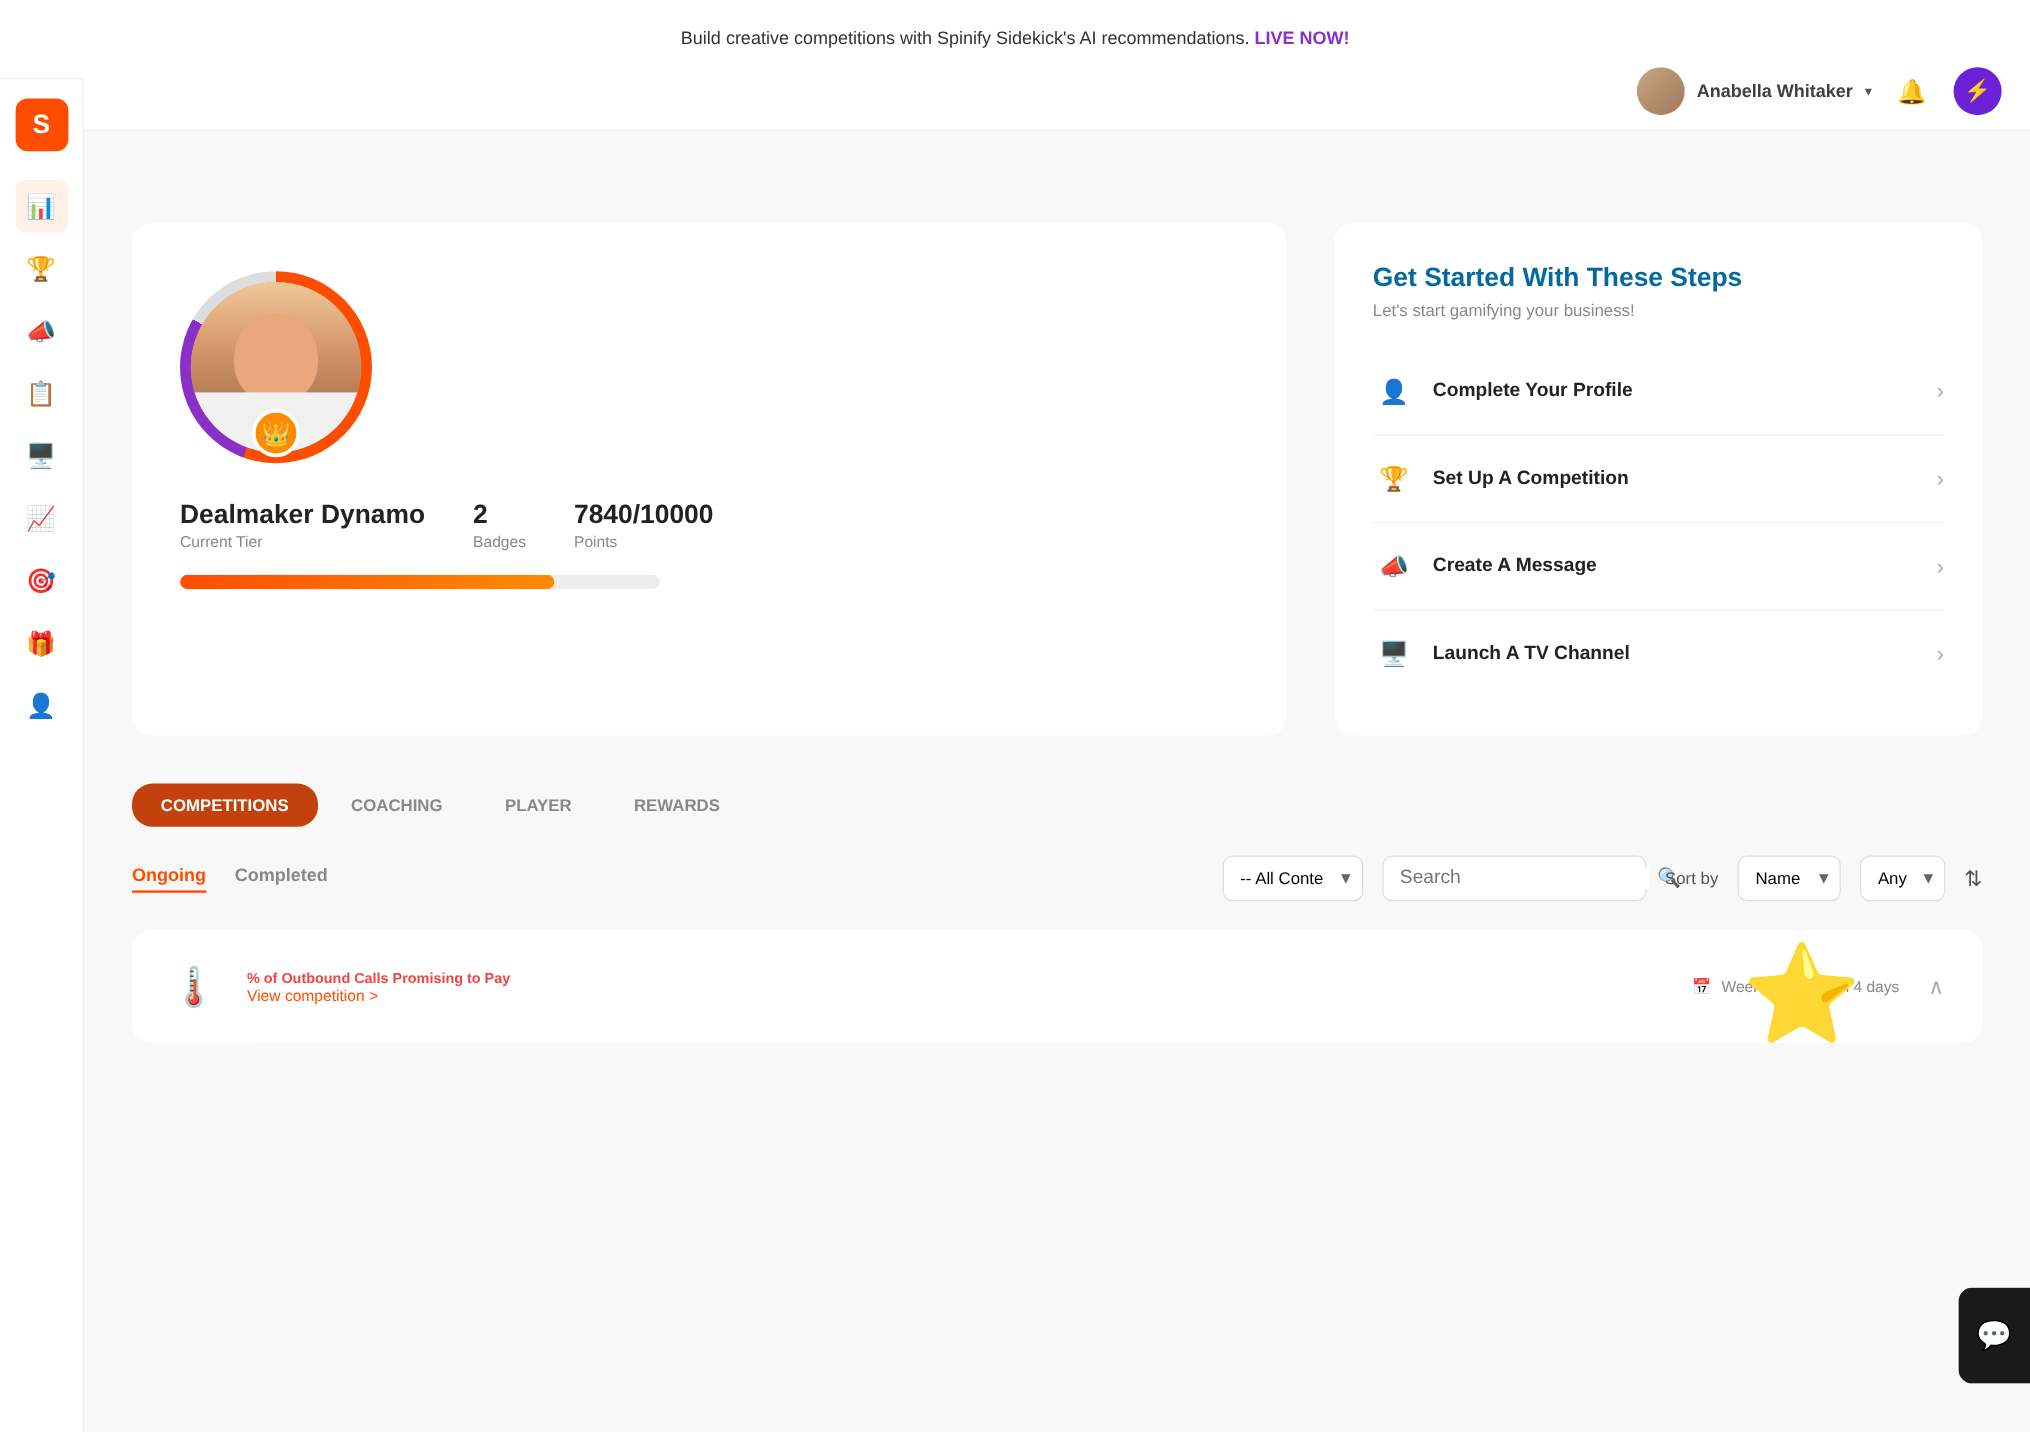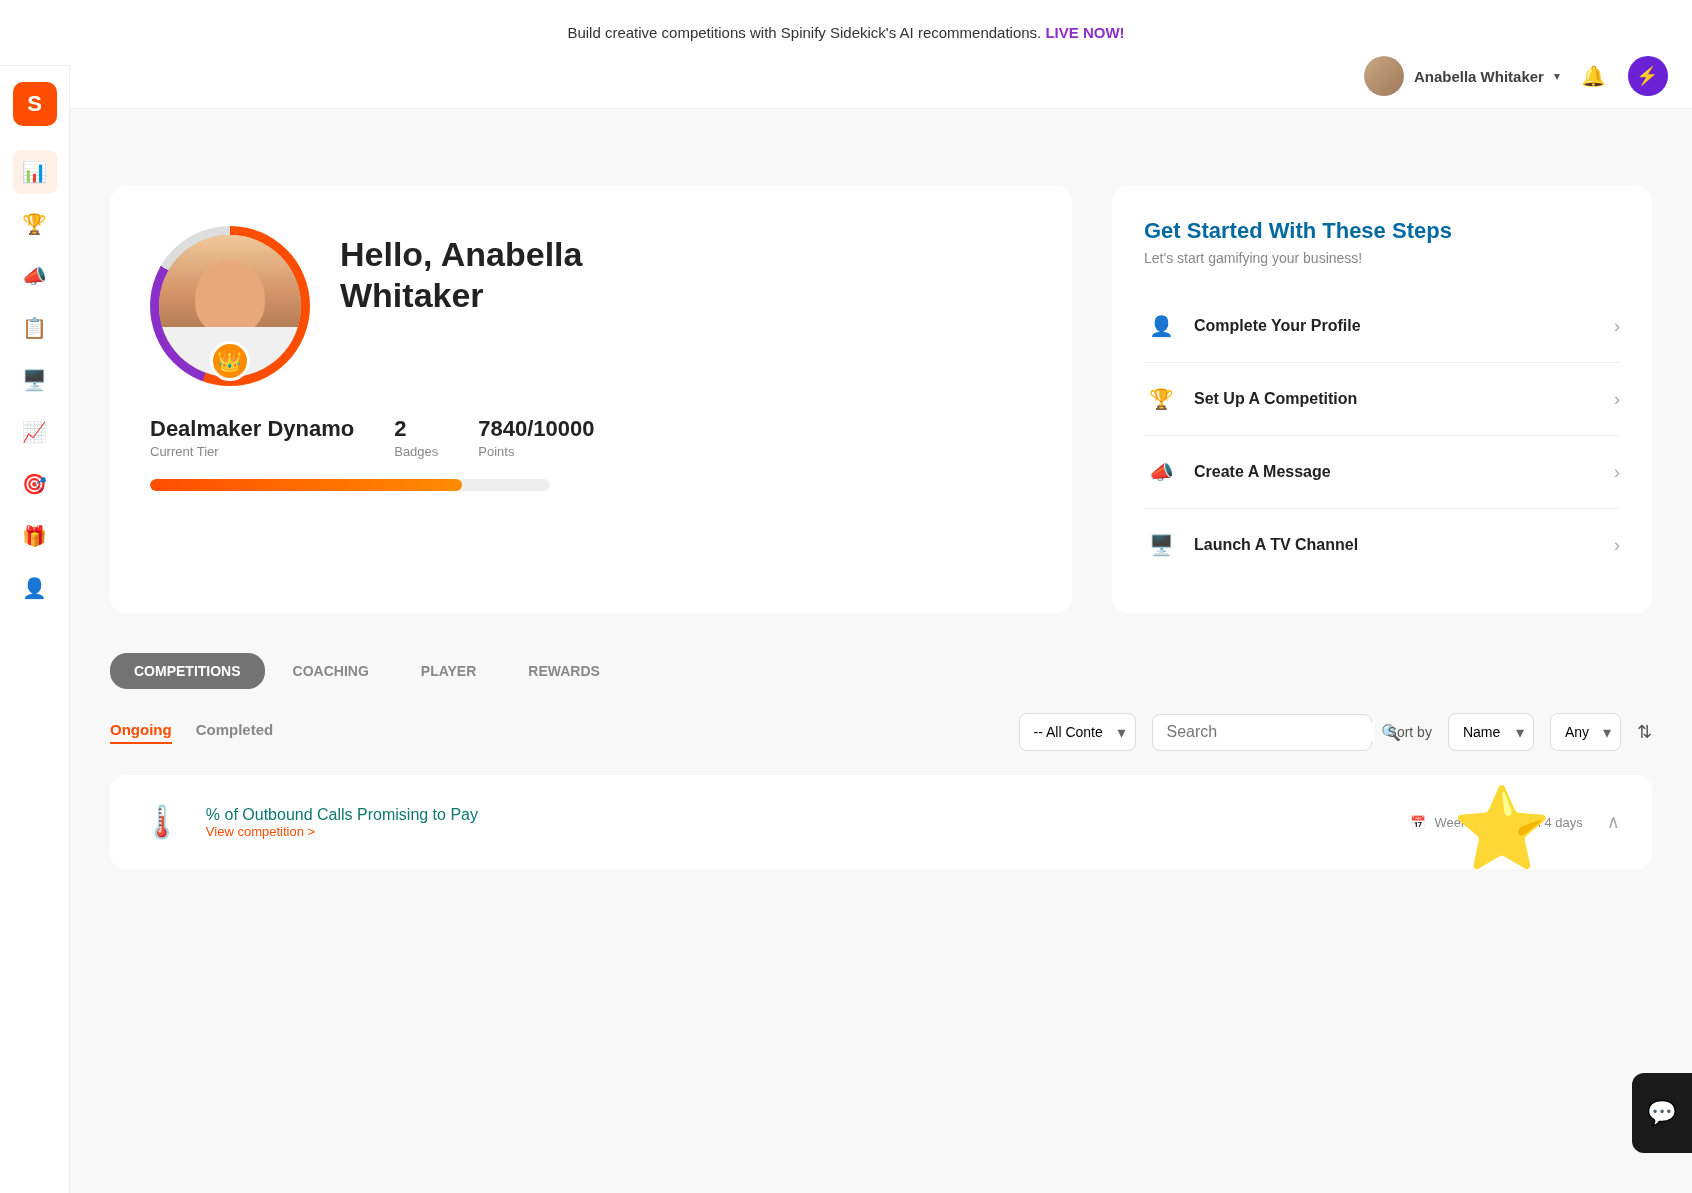--- a/index.html
+++ b/index.html
@@ -227,21 +227,21 @@
       padding: 10px 24px;
       border-radius: 6px;
       font-size: 14px;
       font-weight: 600;
       cursor: pointer;
       border: none;
       background: transparent;
       color: #888;
     }
     .tab-btn.active {
-      background: #737373;
+      background: #c2410c;
       color: white;
       border-radius: 17px;
     }
 
     
     .filter-row { display: flex; align-items: center; gap: 16px; margin-bottom: 24px; }
     .subtab-list { display: flex; gap: 0; }
     .subtab {
       font-size: 15px; font-weight: 600; padding-bottom: 4px; margin-right: 24px;
       cursor: pointer; color: #888;
@@ -271,21 +271,21 @@
     .sort-label { font-size: 14px; color: #555; white-space: nowrap; }
     .sort-icon { font-size: 18px; color: #555; cursor: pointer; }
 
     
     .competition-card {
       background: #fff; border-radius: 16px; padding: 28px 32px;
       display: flex; align-items: center; gap: 24px;
       position: relative;
     }
     .comp-icon { font-size: 32px; color: #888; flex-shrink: 0; }
-    .comp-title { font-size: 16px; font-weight: 400; color: #0f766e; }
+    .comp-title { font-size: 12px; font-weight: 700; color: #ef4444; }
     .comp-link { font-size: 13px; color: #FF4D00; cursor: pointer; }
     .comp-spacer { flex: 1; }
     .comp-meta { display: flex; align-items: center; gap: 8px; font-size: 13px; color: #888; }
     .comp-chevron { font-size: 18px; color: #aaa; cursor: pointer; }
     .star-bg {
       position: absolute; right: 100px; bottom: 0;
       font-size: 80px; color: #f5f5f5; pointer-events: none;
       line-height: 1;
     }
 
@@ -368,24 +368,20 @@
             <div class="avatar-ring">
               <div class="avatar-inner">
                 <div class="avatar-person"></div>
               </div>
             </div>
             <div class="crown-badge">
               <span>👑</span>
             </div>
           </div>
           <div class="profile-text">
-            <div class="hello-text">
-              <span>Hello, Anabella</span><br>
-              <span>Whitaker</span>
-            </div>
           </div>
         </div>
 
         <div class="profile-stats">
           <div class="stat-tier">
             <div class="tier-name">Dealmaker Dynamo</div>
             <div class="tier-label">Current Tier</div>
           </div>
           <div class="stat-badges">
             <div class="stat-count">2</div>

